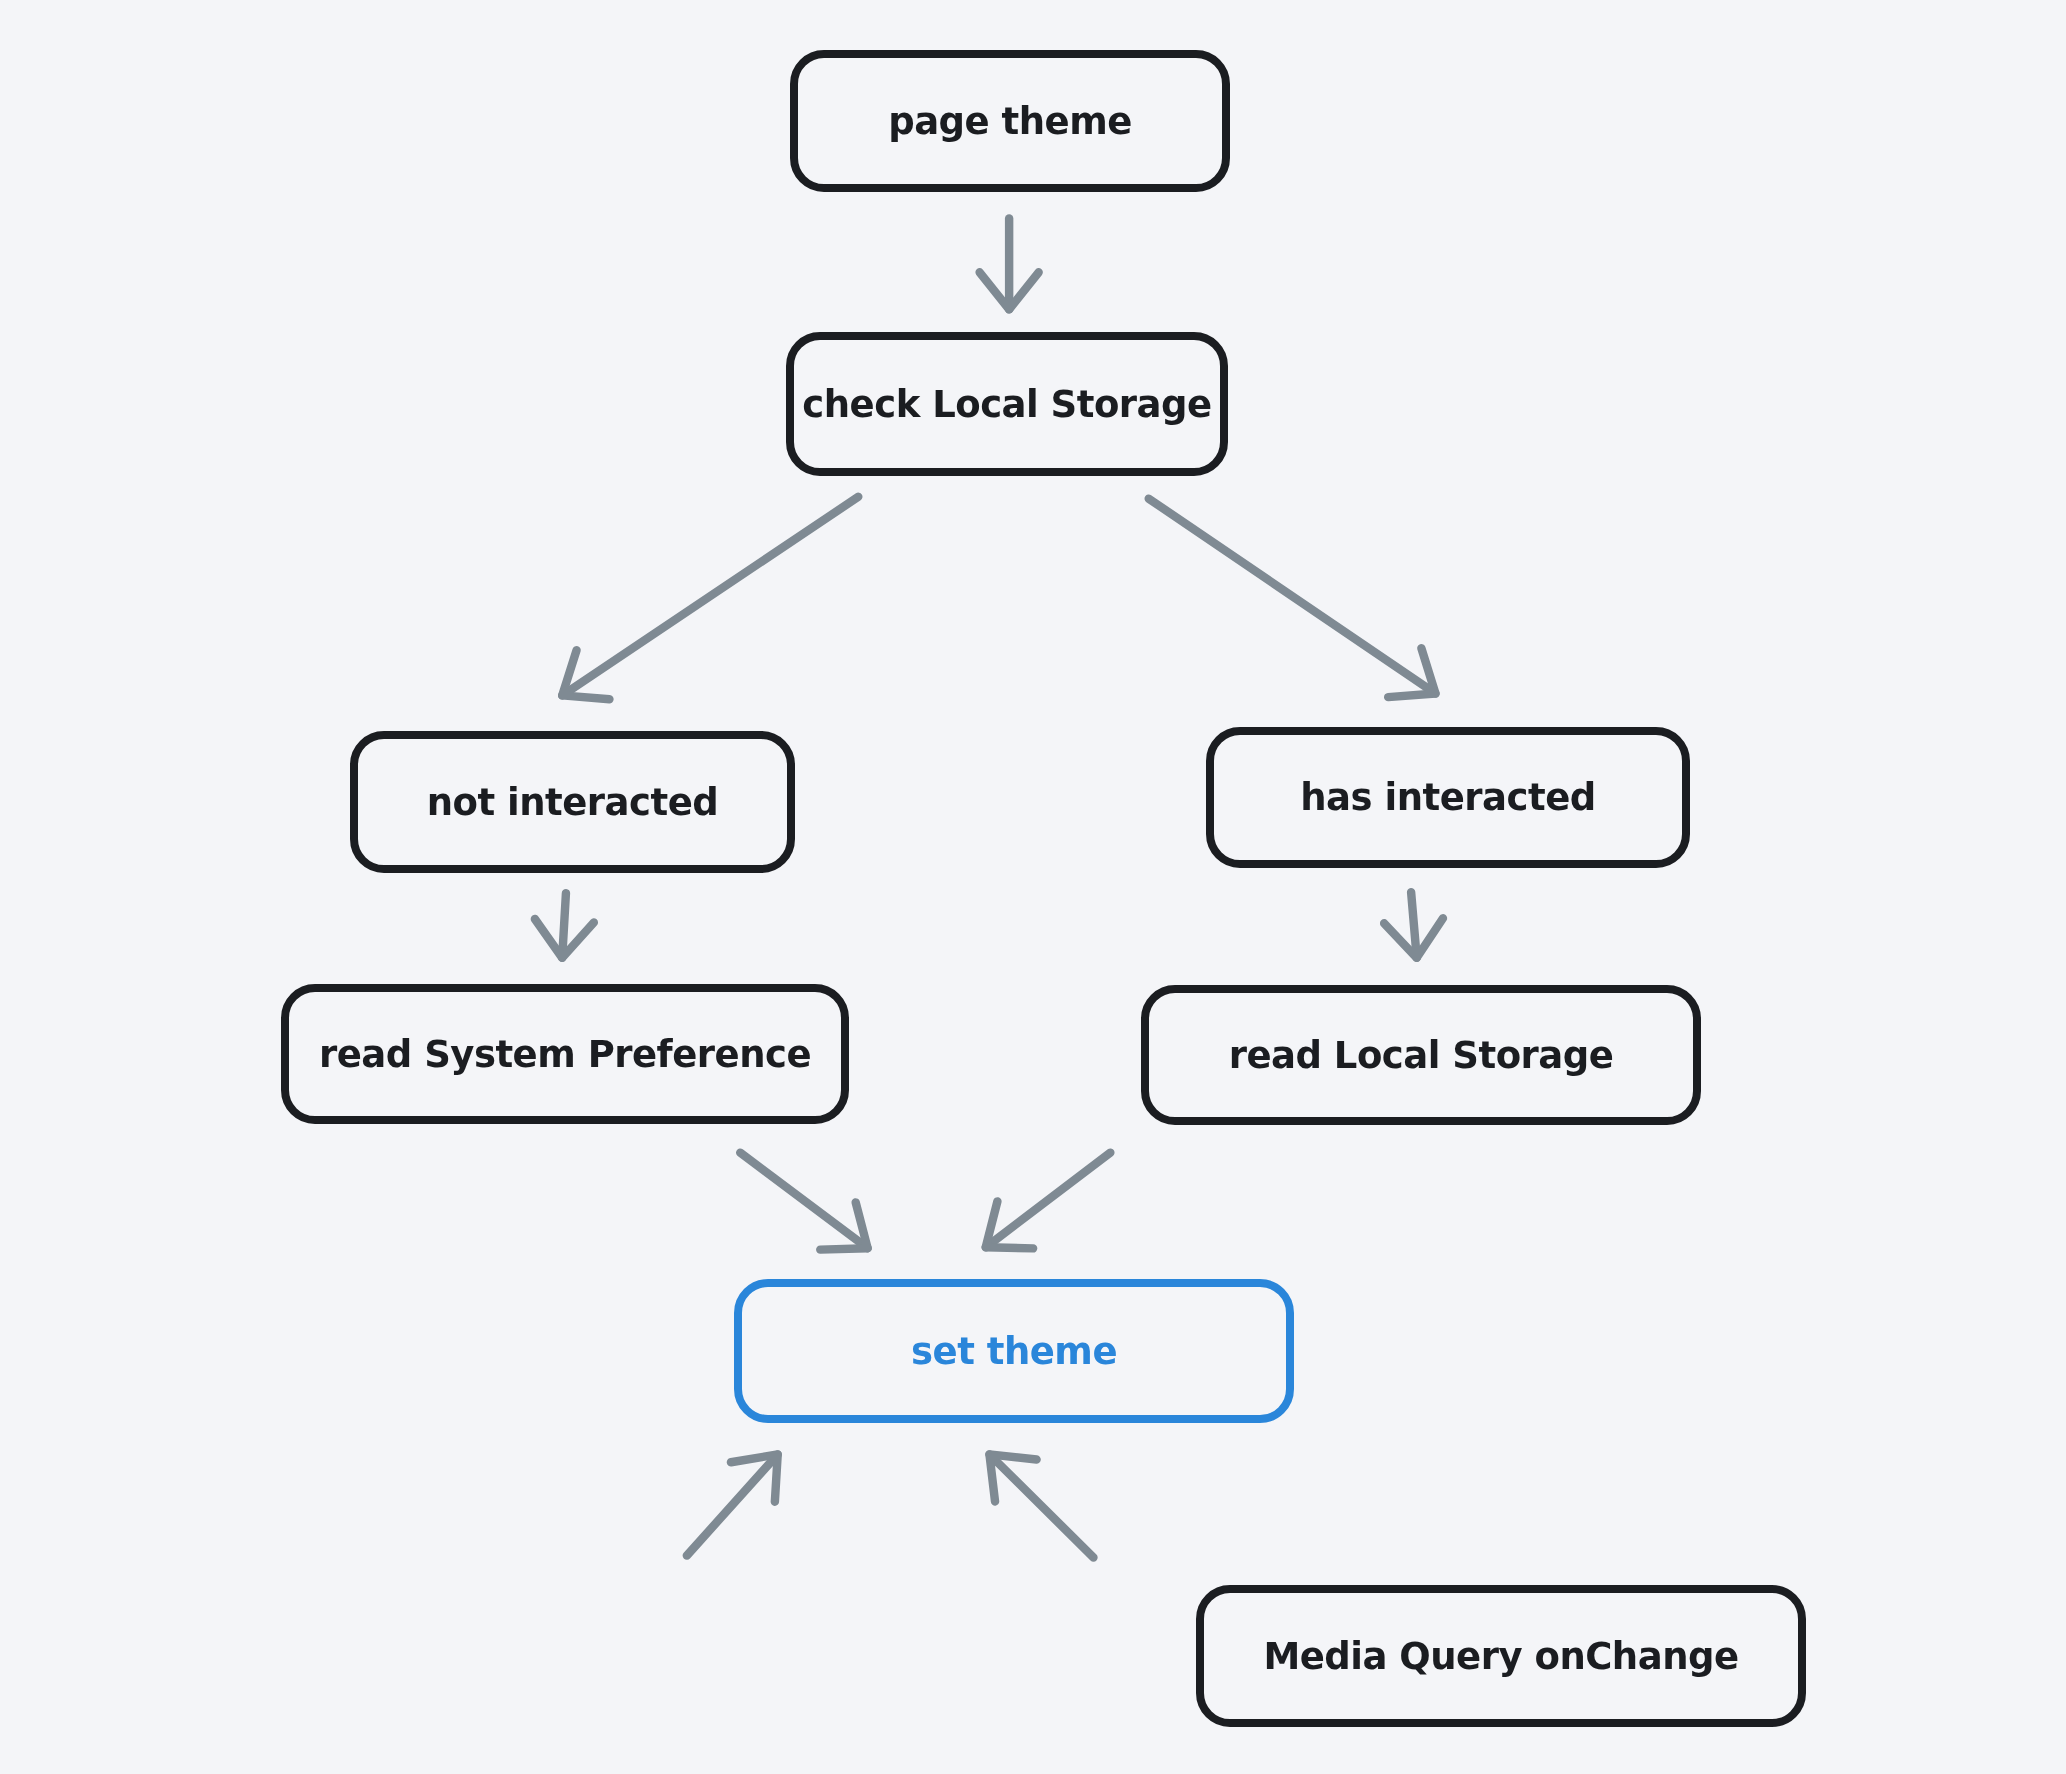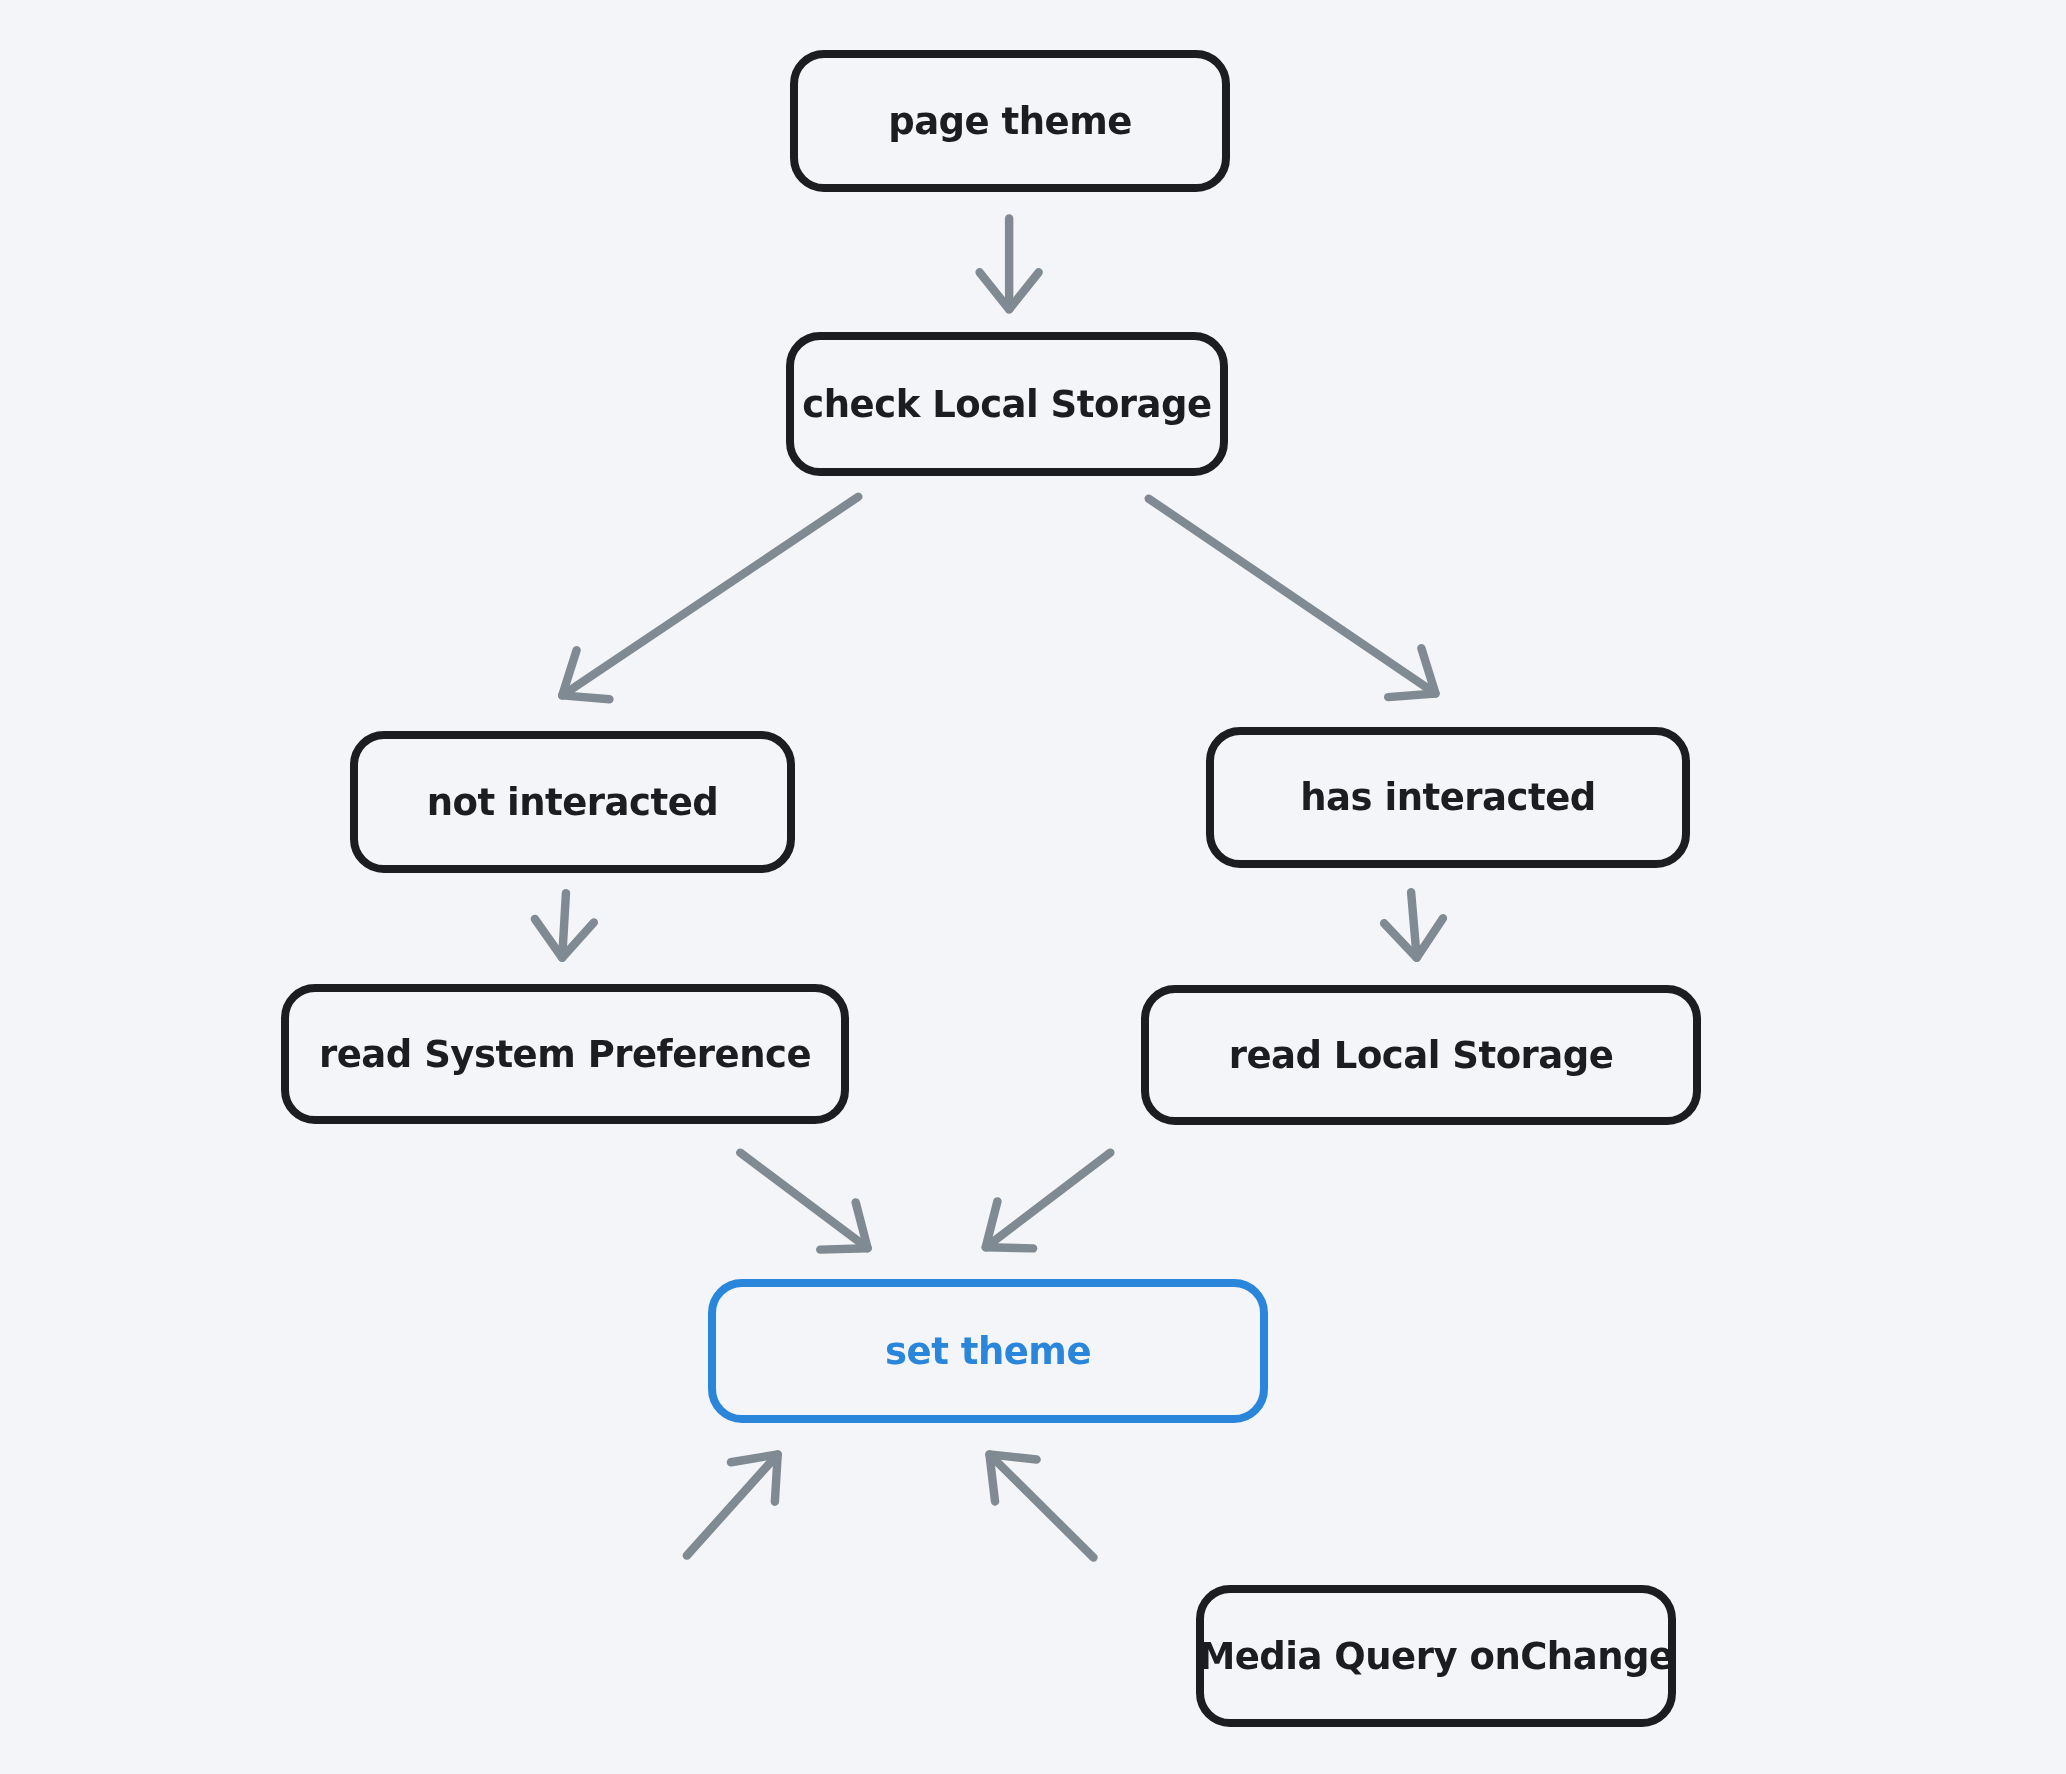--- a/index.html
+++ b/index.html
@@ -41,23 +41,23 @@
     border-color: #2a86da;
     color: #2a86da;
   }
   
   #n-page-load            { left: 790px;  top: 50px;   width: 440px; height: 142px; }
   #n-check-local-storage  { left: 786px;  top: 332px;  width: 442px; height: 144px; }
   #n-not-interacted       { left: 350px;  top: 731px;  width: 445px; height: 142px; text-align: right; }
   #n-has-interacted       { left: 1180px; top: 727px;  width: 484px; height: 141px; margin-left: 26px; }
   #n-read-system-pref     { left: 281px;  top: 984px; width: 568px; height: 140px; }
   #n-read-local-storage   { left: 1141px; top: 985px; width: 560px; height: 140px; }
-  #n-set-theme            { left: 708px;  top: 1279px; width: 560px; height: 144px; }
+  #n-set-theme            { left: 734px;  top: 1279px; width: 560px; height: 144px; }
   #n-on-click             { left: 276px;  top: 1585px; width: 566px; height: 142px; }
-  #n-media-query-onchange { left: 1196px; top: 1585px; width: 480px; height: 142px; }
+  #n-media-query-onchange { left: 1196px; top: 1585px; width: 610px; height: 142px; }
 </style>
 </head>
 <body>
 
 <div class="canvas">
 
   <svg class="arrow-layer" viewBox="0 0 2206 1894" xmlns="http://www.w3.org/2000/svg">
     <defs>
       <marker id="ah" markerWidth="12" markerHeight="12" refX="0" refY="0" orient="auto" markerUnits="strokeWidth" overflow="visible">
         <path d="M -4.4 -3.5 L 0 0 L -4.4 3.5" fill="none" stroke="#7f8a93" stroke-width="1" stroke-linecap="round" stroke-linejoin="round"></path>

